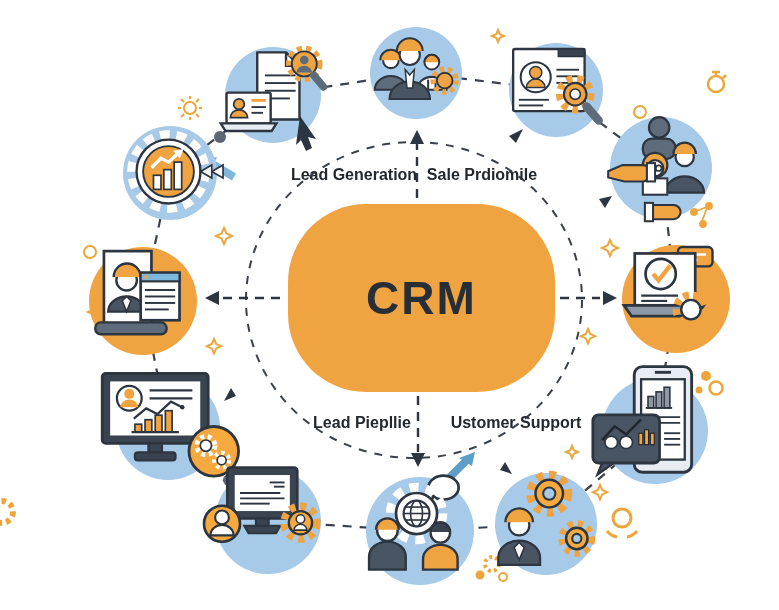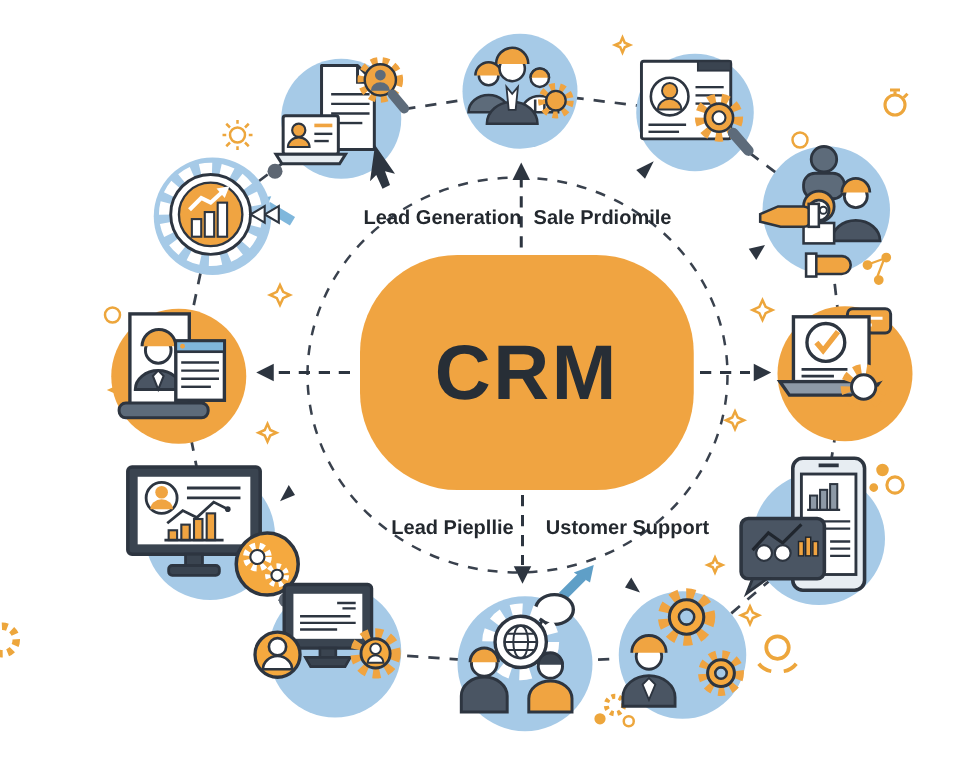--- a/index.html
+++ b/index.html
@@ -2,21 +2,21 @@
 <html><head>
 <meta charset="utf-8">
 <style>
   html,body{margin:0;padding:0;background:#fff;}
   .stage{position:relative;width:779px;height:610px;background:#ffffff;overflow:hidden;
          font-family:"Liberation Sans",sans-serif;}
   .underlay{position:absolute;left:0;top:0;z-index:1;}
   .overlay{position:absolute;left:0;top:0;z-index:6;pointer-events:none;}
   .crm-box{position:absolute;left:288px;top:204px;width:267px;height:188px;z-index:2;
            background:#f0a441;border-radius:78px;display:flex;align-items:center;justify-content:center;}
-  .crm-text{font-size:62px;font-weight:800;color:#272e36;letter-spacing:2px;}
+  .crm-text{font-size:46px;font-weight:800;color:#272e36;letter-spacing:2px;}
   .node{position:absolute;border-radius:50%;z-index:3;}
   .node.blue{background:#a6cae7;}
   .node.orange{background:#f0a441;}
   .node svg{position:absolute;left:-10%;top:-10%;width:120%;height:120%;overflow:visible;}
   .node svg.big{left:-15%;top:-15%;width:130%;height:130%;}
   .ring-label{position:absolute;z-index:4;transform:translateX(-50%);
               font-size:16px;font-weight:700;color:#23282e;white-space:nowrap;}
 </style>
 </head>
 <body>
@@ -115,21 +115,21 @@
     </g>
   </svg>
 
   <div class="crm-box">
     <span class="crm-text">CRM</span>
   </div>
 
   <div class="ring-label" style="left:482px;top:166px">Sale Prdiomile</div>
   <div class="ring-label" style="left:354px;top:166px">Lead Generation</div>
   <div class="ring-label" style="left:362px;top:414px">Lead Piepllie</div>
-  <div class="ring-label" style="left:502px;top:414px">Ustomer Support</div>
+  <div class="ring-label" style="left:516px;top:414px">Ustomer Support</div>
 
   <div class="node blue" style="left:225px;top:47px;width:96px;height:96px" aria-label="lead-documents-icon">
     <svg viewBox="0 0 120 120">
       <path d="M44 16 h30 l14 14 v56 h-44 z" fill="#fff" stroke="#2d3540" stroke-width="2.5" stroke-linejoin="round"></path>
       <path d="M74 16 v14 h14" fill="none" stroke="#2d3540" stroke-width="2.5"></path>
       <g stroke="#2d3540" stroke-width="2">
         <line x1="52" y1="40" x2="84" y2="40"></line>
           <line x1="52" y1="48" x2="84" y2="48"></line>
         <line x1="52" y1="56" x2="84" y2="56"></line>
           <line x1="52" y1="64" x2="78" y2="64"></line>

